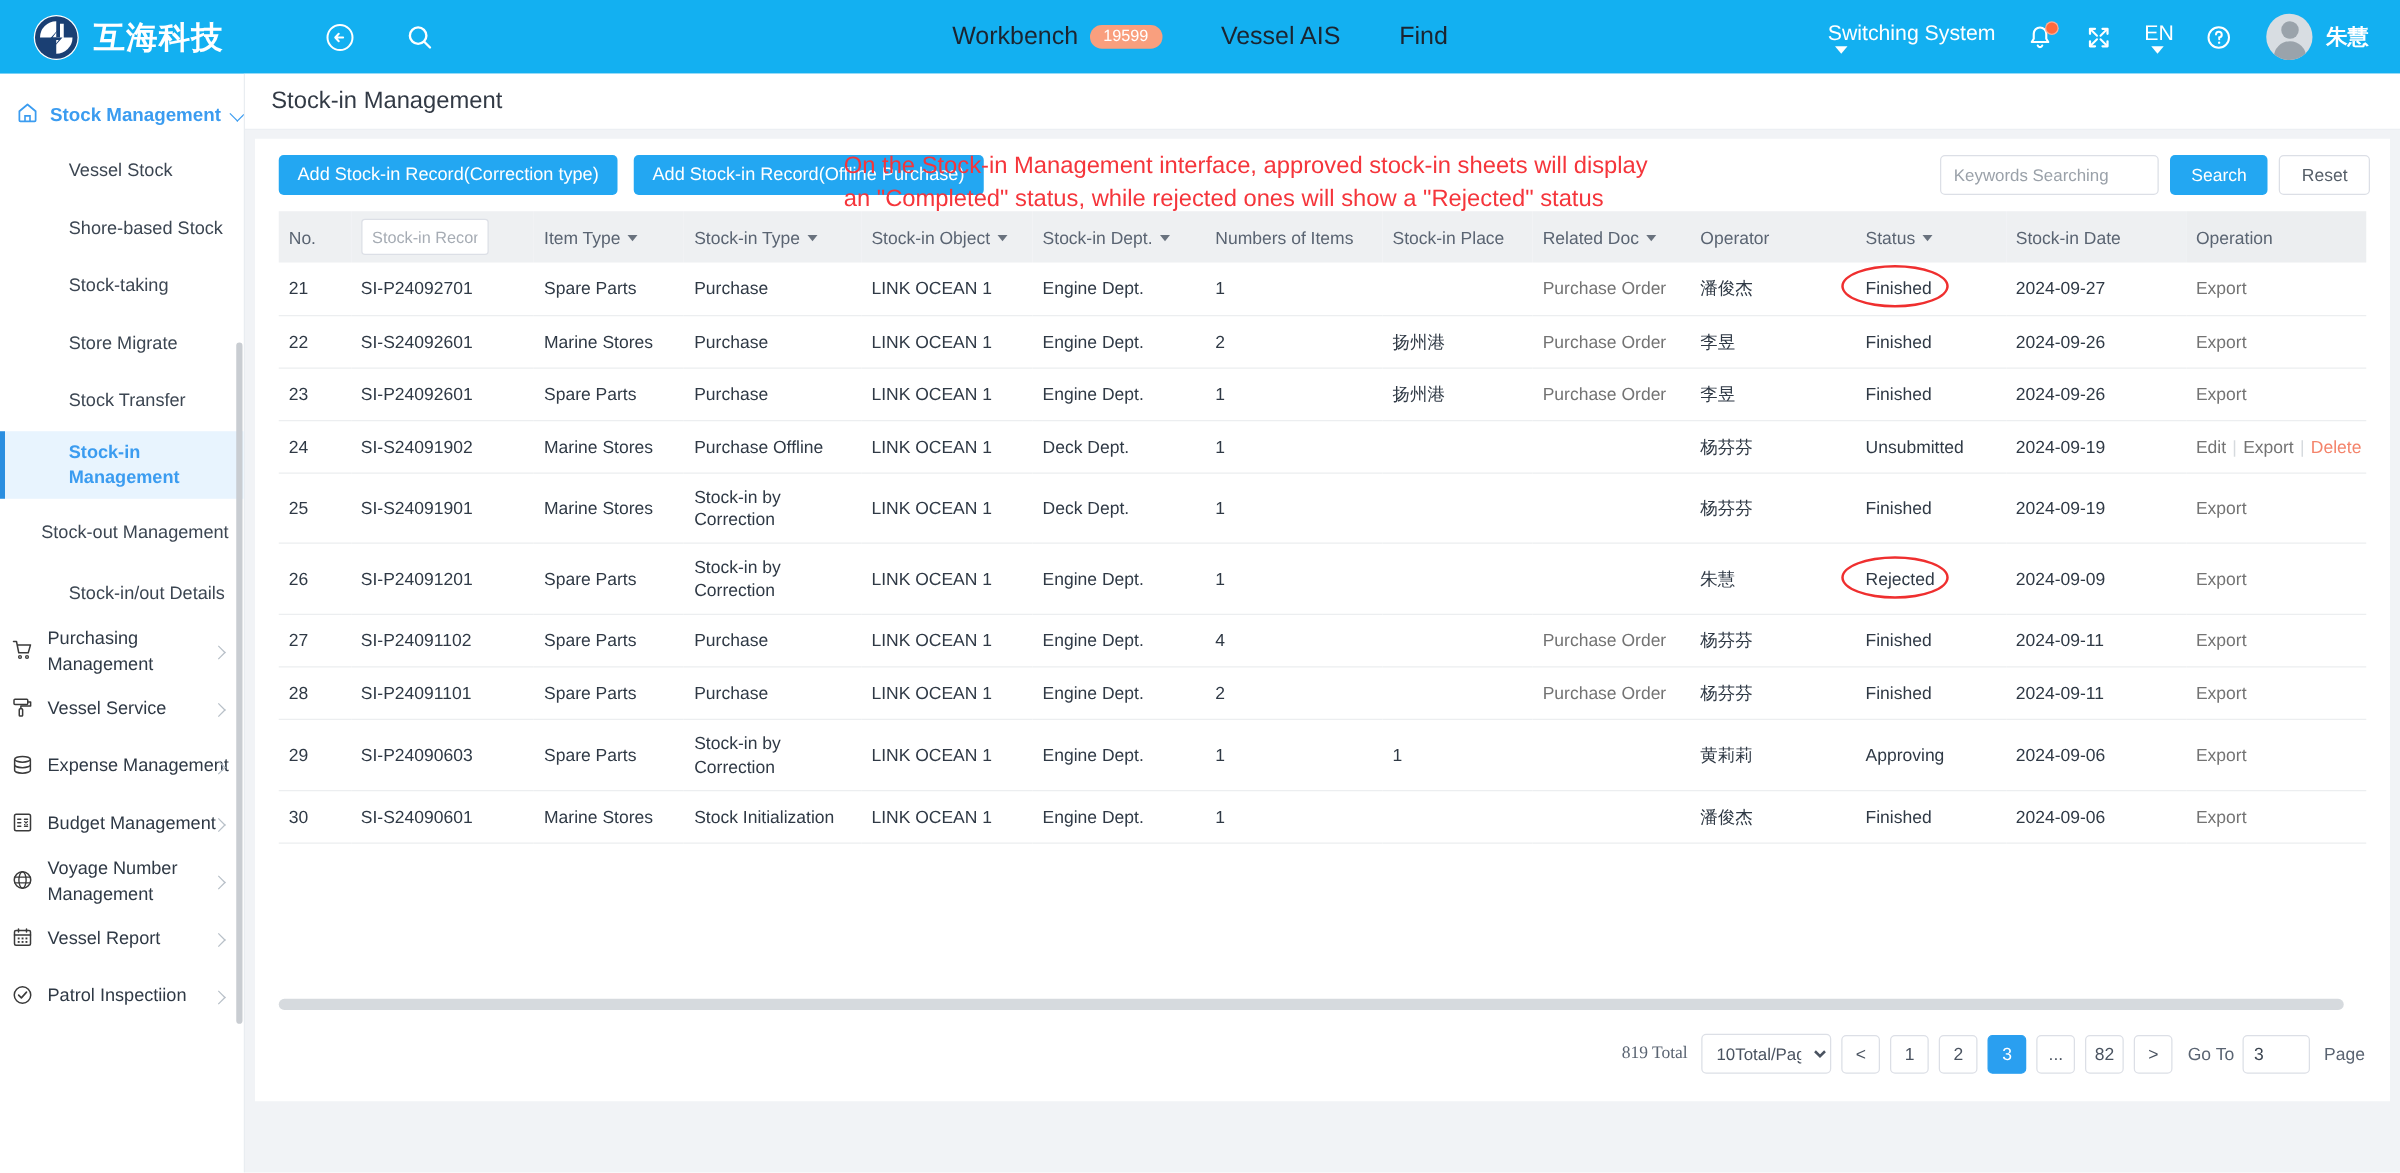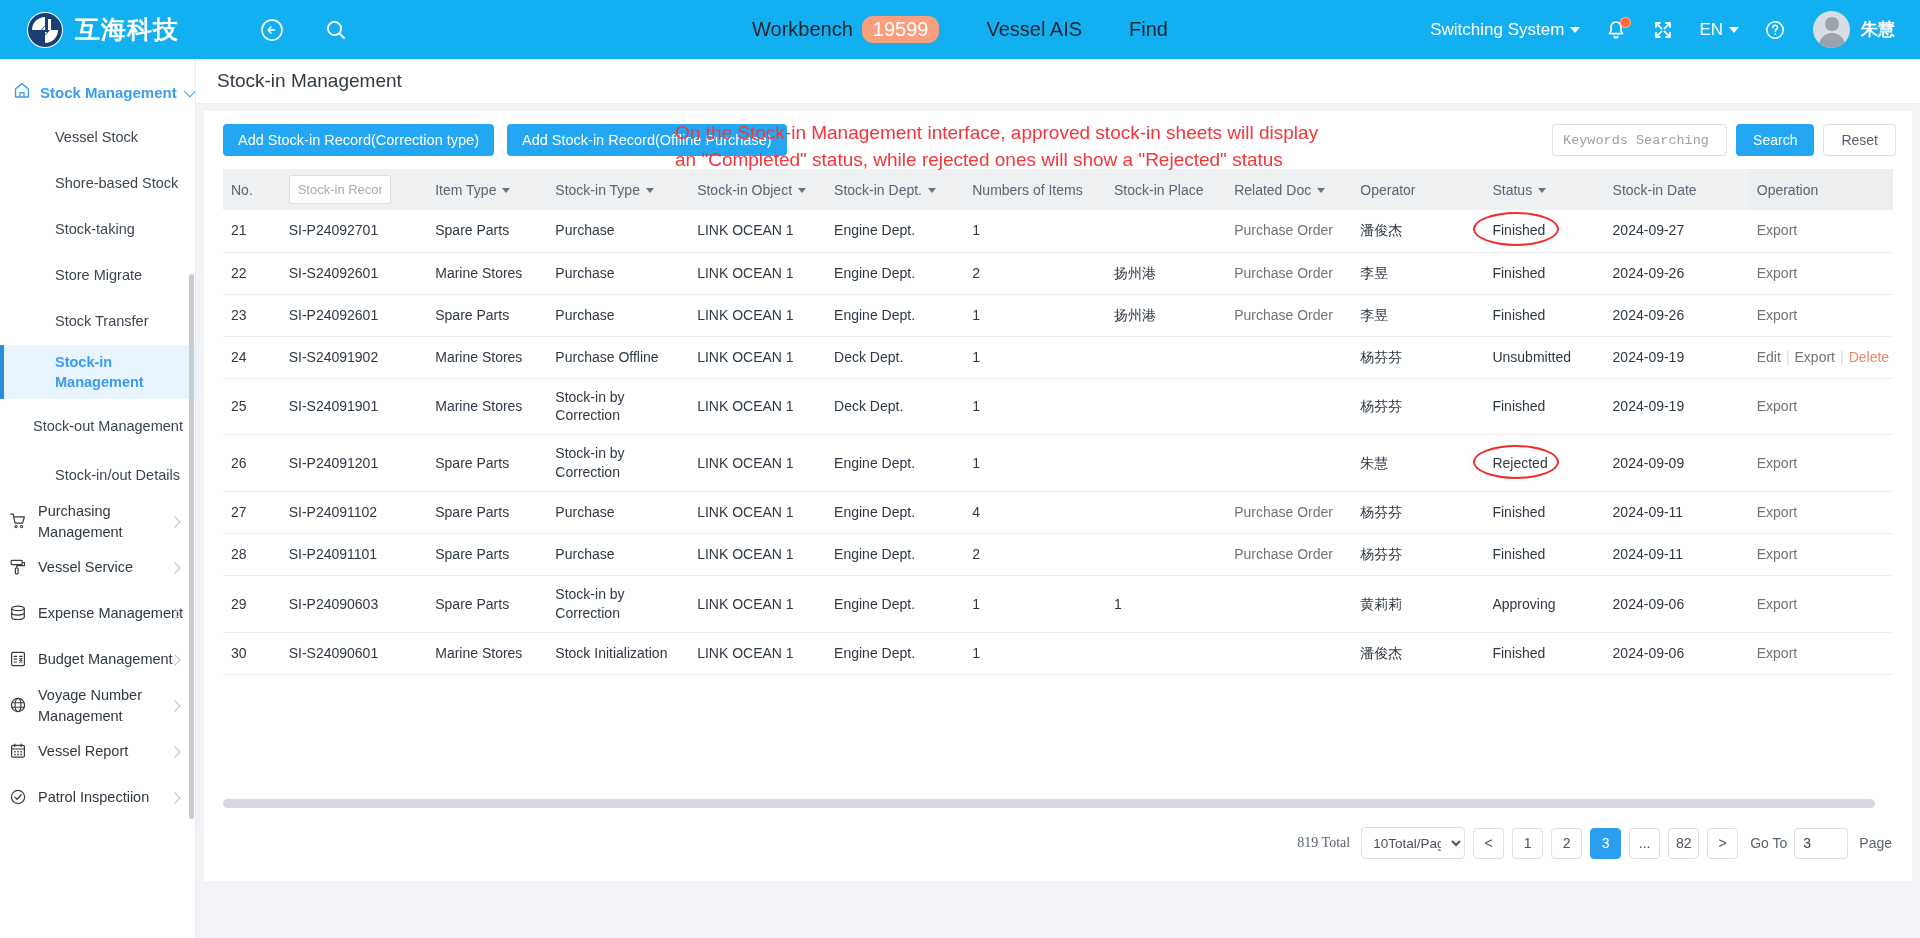--- a/index.html
+++ b/index.html
@@ -33,30 +33,30 @@
     position: absolute; left: 0; right: 0;
     display: flex; align-items: center; justify-content: center;
     gap: 47px; pointer-events: none;
   }
   .center-nav > * { pointer-events: auto; }
   .nav-item {
     color: #1b2430; font-size: 20px; cursor: pointer;
     display: flex; align-items: center; gap: 9px;
   }
   .nav-badge {
-    background: #f99f7e; color: #fff; font-size: 20px;
+    background: #f99f7e; color: #fff; font-size: 13px;
     border-radius: 11px; padding: 2px 11px 3px; line-height: 1.1;
   }
   .right-group {
     margin-left: auto; display: flex; align-items: center;
     margin-right: 25px; gap: 0;
   }
   .right-item {
-    color: #fff; font-size: 17px; display: flex; align-items: center;
-    cursor: pointer; margin-left: 25px;
+    color: #fff; font-size: 17px; display: flex; 
+    cursor: pointer; margin-left: 25px; flex-direction: column;
   }
   .caret-d {
     display: inline-block; width: 0; height: 0; margin-left: 6px;
     border-left: 5px solid transparent; border-right: 5px solid transparent;
     border-top: 6px solid currentColor;
   }
   .bell-wrap { position: relative; }
   .bell-dot {
     position: absolute; top: -2px; right: -4px;
     width: 11px; height: 11px; border-radius: 50%;
@@ -155,21 +155,21 @@
     position: absolute; left: 471px; top: 9px;
     color: #f5353b; font-size: 19px; font-weight: 500; line-height: 1.42;
     white-space: pre-line; pointer-events: none; z-index: 5;
   }
   .tb-right {
     margin-left: auto; display: flex; align-items: center; gap: 9px;
   }
   .kw-input {
     width: 175px; height: 32px; border: 1px solid #dcdfe6; border-radius: 4px;
     padding: 0 10px; font-size: 13.5px; color: #15803d; outline: none;
-    font-family: Liberation Mono, monospace; background: #fff;
+    font-family: Liberation Sans, sans-serif; background: #fff;
   }
   .kw-input::placeholder { color: #9aa1a9; }
   .btn-search {
     background: #23a7f2; color: #fff; border: none; border-radius: 4px;
     height: 32px; padding: 0 17px; font-size: 14px; cursor: pointer;
     font-family: inherit;
   }
   .btn-reset {
     background: #fff; color: #555e68; border: 1px solid #dcdfe6;
     border-radius: 4px; height: 32px; padding: 0 17px; font-size: 14px;

